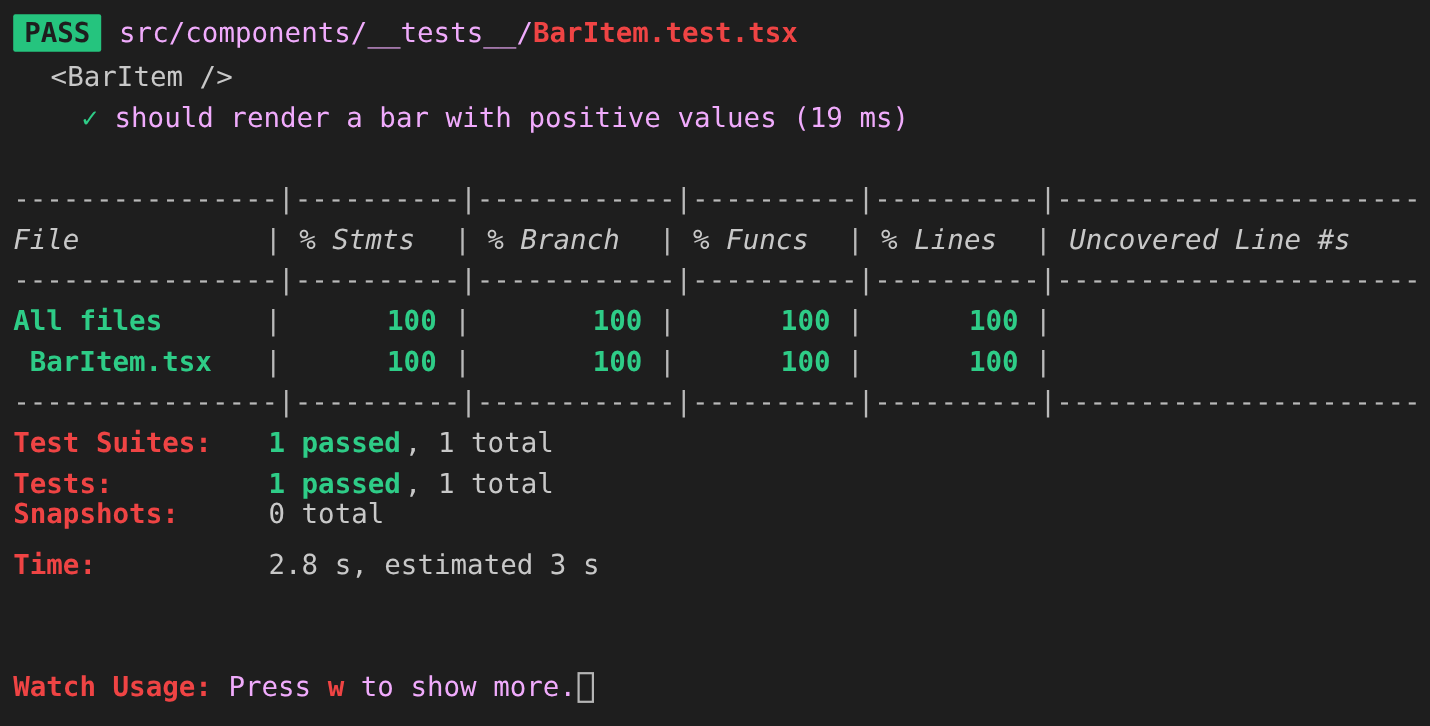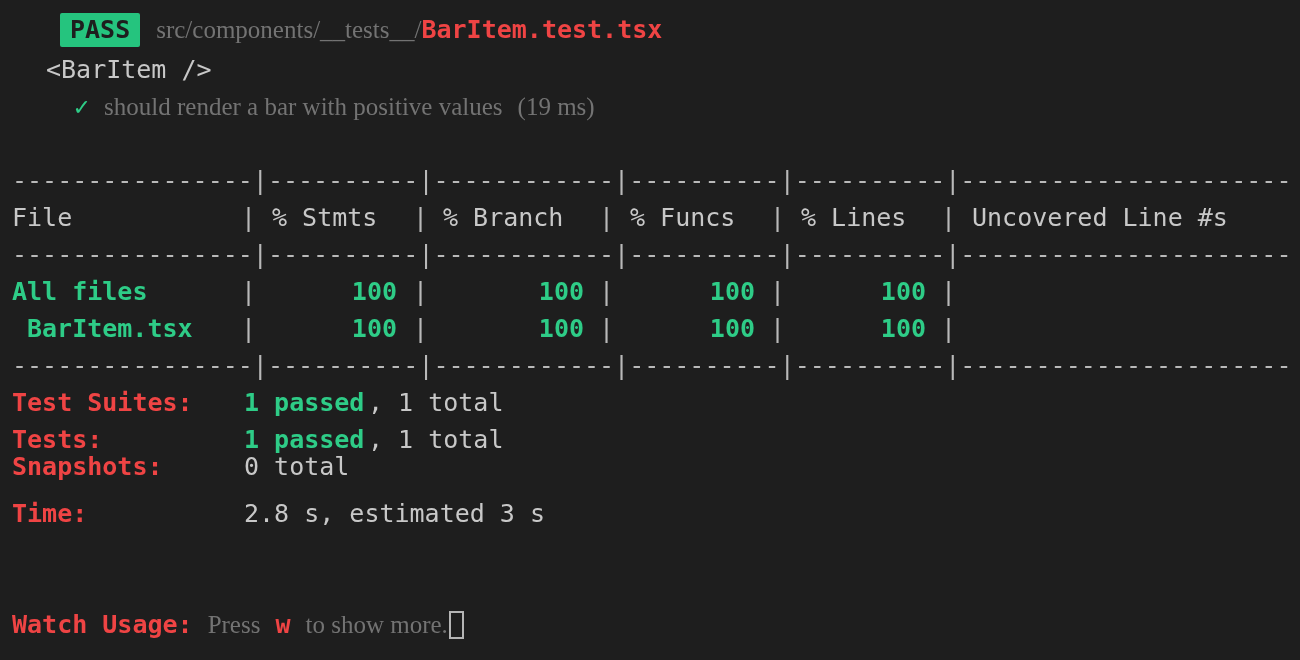--- a/index.html
+++ b/index.html
@@ -32,55 +32,54 @@
     position: absolute;
     left: 12px;
     white-space: pre;
     font-family: "DejaVu Sans Mono", monospace;
     font-size: 25px;
     line-height: 37px;
     height: 37px;
   }
 
   
-  .dim      { color: #737373; font-family: Liberation Serif, serif; }
+  .dim      { color: #f0abfc; }
   .normal   { color: #c8c8c8; }
   .bright   { color: #ef4444; font-weight: bold; }
   .green    { color: #2ecc87; }
   .green-b  { color: #2ecc87; font-weight: bold; }
 
   .pass-badge {
     background: #25c47e;
     color: #1e1e1e;
     font-weight: bold;
     padding: 2px 10px 3px 10px;
     border-radius: 2px;
     font-family: "DejaVu Sans Mono", monospace;
-    margin-left: 48px;
   }
 
   .sep { color: #b9b9b9; }
   .rule { color: #b9b9b9; }
 
   .cursor {
     display: inline-block;
     width: 15px;
     height: 28px;
     border: 2px solid #b5b5b5;
     box-sizing: border-box;
     vertical-align: -6px;
     margin-left: 1px;
   }
 
   
   .r0  { top: 11px; }
   .r1  { top: 51px; }
   .r2  { top: 88px; }
   .r4  { top: 162px; }
-  .r5  { top: 199px; }
+  .r5  { top: 199px; font-style: italic; }
   .r6  { top: 236px; }
   .r7  { top: 273px; }
   .r8  { top: 310px; }
   .r9  { top: 347px; }
   .r10 { top: 384px; }
   .r11 { top: 421px; }
   .r12 { top: 448px; }
   .r13 { top: 495px; }
   .r14 { top: 532px; }
   .r16 { top: 606px; }

